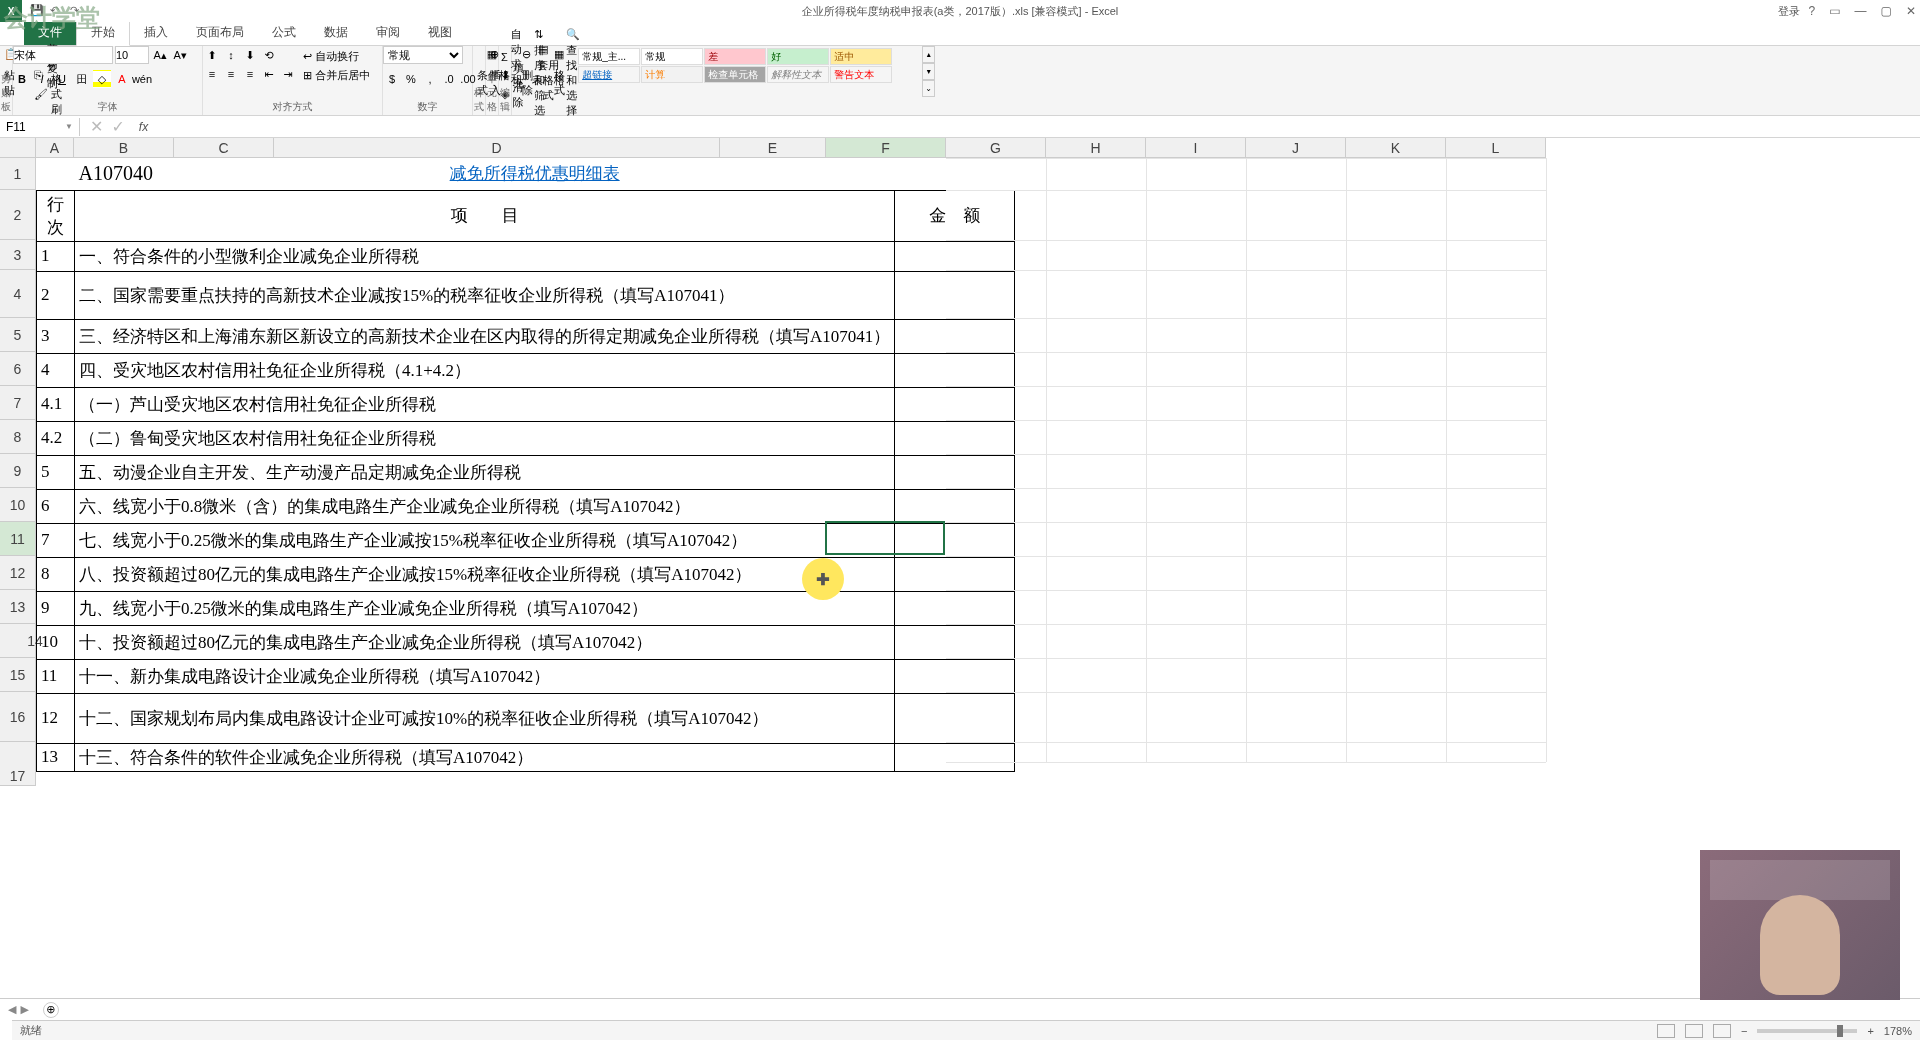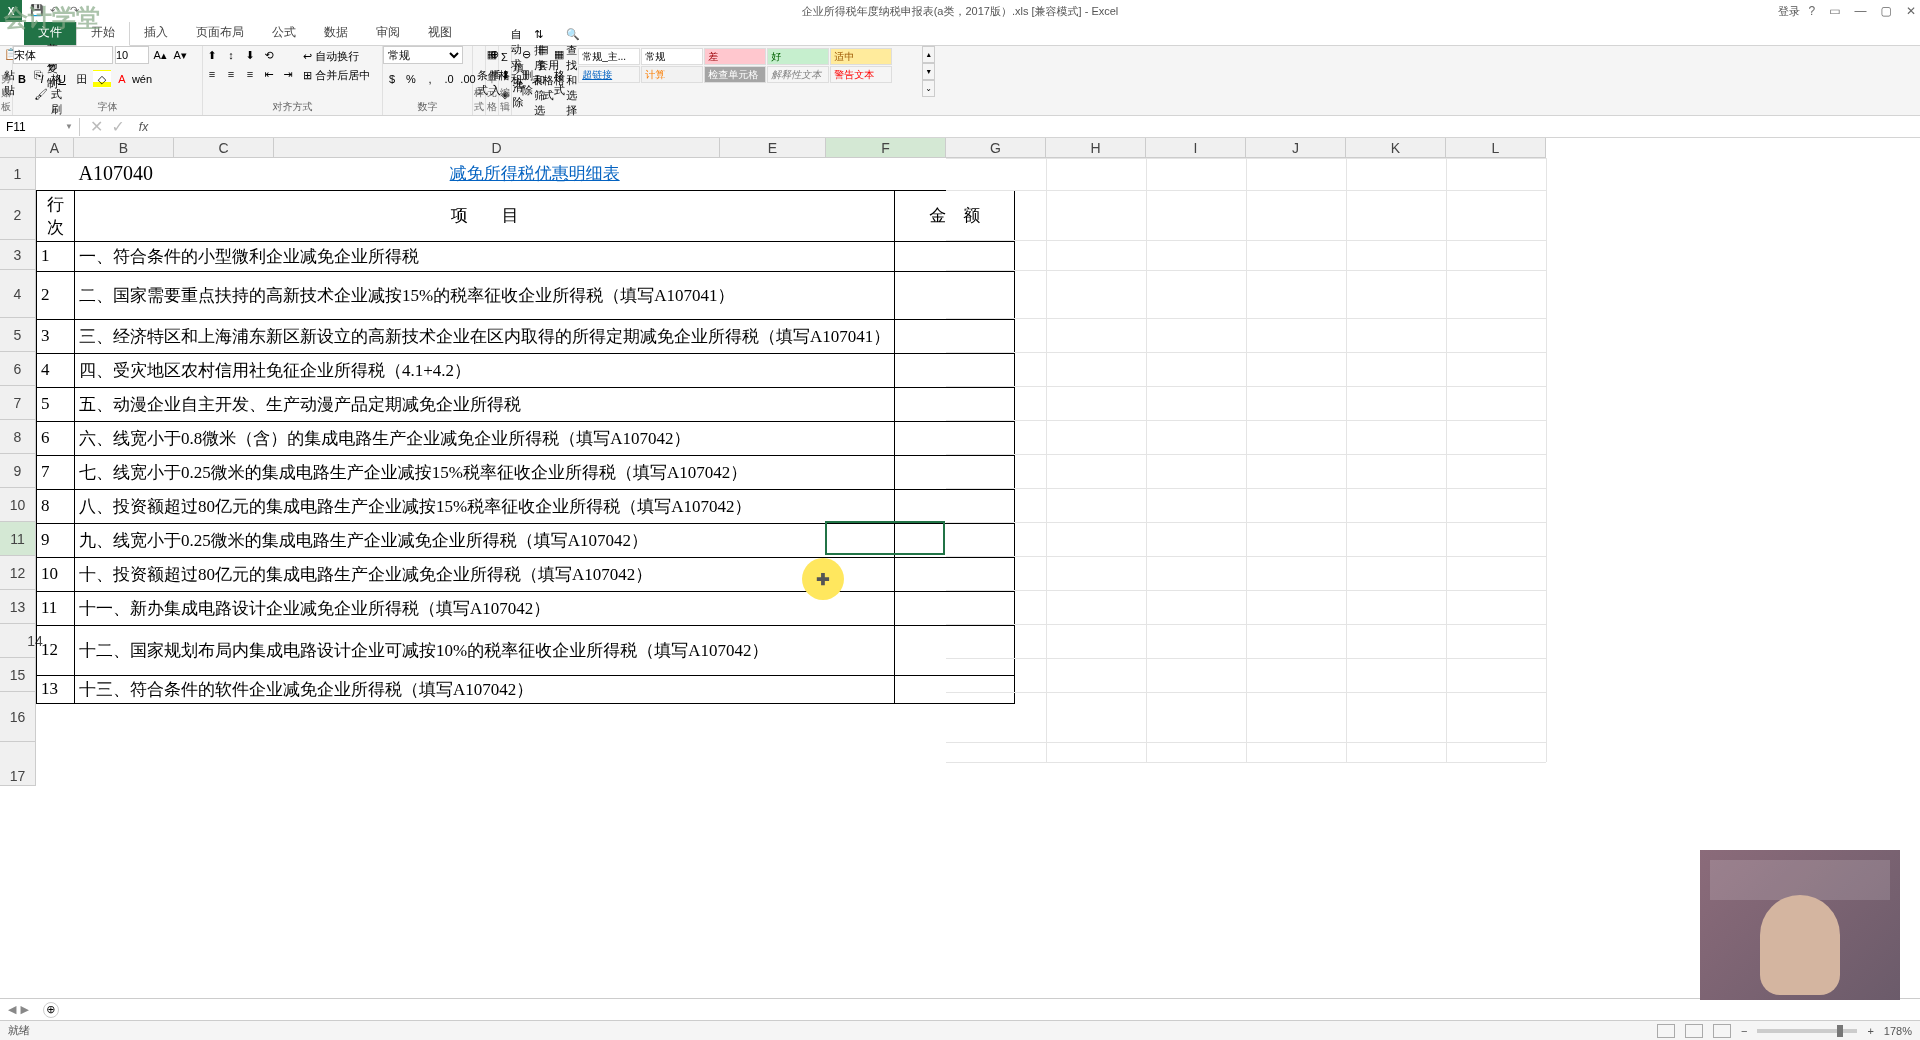--- a/index.html
+++ b/index.html
@@ -89,21 +89,21 @@
 .cursor-highlight::after { content:"✚"; color:#555; font-weight:bold;}
 
 
 .sheet-tabs-bar { height:22px; background:#fff; border-top:1px solid #ccc; display:flex; align-items:center; font-size:11px;}
 .nav-arrows { display:flex; gap:4px; padding:0 8px; color:#888;}
 .sheet-tab { padding:2px 8px; border:1px solid #ccc; border-top:none; background:#fff; cursor:pointer; white-space:nowrap;}
 .sheet-tab.active { background:#fff; border-bottom:2px solid #217346; font-weight:500;}
 .add-sheet { padding:0 6px; border:1px solid #ccc; border-radius:50%; width:16px; height:16px; display:flex; align-items:center; justify-content:center; margin-left:6px; cursor:pointer;}
 
 
-.status-bar { height:20px; background:#f5f5f5; border-top:1px solid #ccc; display:flex; align-items:center; justify-content:space-between; font-size:11px; padding:0 8px; color:#555;}
+.status-bar { height:20px; background:#f5f5f5; border-top:1px solid #ccc; display:flex; align-items:center; justify-content:space-between; font-size:11px; padding:0 8px; color:#555;margin-left:12px;}
 .status-right { display:flex; align-items:center; gap:10px;}
 .view-btn { width:18px; height:14px; border:1px solid #aaa; cursor:pointer;}
 .zoom-slider { width:100px; height:4px; background:#ccc; position:relative;}
 .zoom-slider .thumb { position:absolute; width:6px; height:12px; background:#777; top:-4px; left:80%;}
 
 
 .video-overlay { position:absolute; right:20px; bottom:40px; width:200px; height:150px; background:linear-gradient(135deg,#8b6b7a,#6b5b6a); z-index:200; display:flex; align-items:center; justify-content:center;}
 .video-overlay .person { width:80px; height:100px; background:#d4b5a0; border-radius:40px 40px 20px 20px; position:relative; top:20px;}
 .video-overlay .bg-shelf { position:absolute; top:10px; left:10px; right:10px; height:40px; background:rgba(255,255,255,.15);}
 
@@ -398,20 +398,30 @@
               <td class="b-all"></td>
             </tr>
             <tr style="height:34px">
               <td class="b-all rownum">3</td>
               <td class="b-all" colspan="4">三、经济特区和上海浦东新区新设立的高新技术企业在区内取得的所得定期减免企业所得税（填写A107041）</td>
               <td class="b-all"></td>
             </tr>
             <tr style="height:34px">
               <td class="b-all rownum">4</td>
               <td class="b-all" colspan="4">四、受灾地区农村信用社免征企业所得税（4.1+4.2）</td>
+              <td class="b-all"></td>
+            </tr>
+            <tr style="height:34px">
+              <td class="b-all rownum">4.1</td>
+              <td class="b-all" colspan="4">（一）芦山受灾地区农村信用社免征企业所得税</td>
+              <td class="b-all"></td>
+            </tr>
+            <tr style="height:34px">
+              <td class="b-all rownum">4.2</td>
+              <td class="b-all" colspan="4">（二）鲁甸受灾地区农村信用社免征企业所得税</td>
               <td class="b-all"></td>
             </tr>
             <tr style="height:34px">
               <td class="b-all rownum">5</td>
               <td class="b-all" colspan="4">五、动漫企业自主开发、生产动漫产品定期减免企业所得税</td>
               <td class="b-all"></td>
             </tr>
             <tr style="height:34px">
               <td class="b-all rownum">6</td>
               <td class="b-all" colspan="4">六、线宽小于0.8微米（含）的集成电路生产企业减免企业所得税（填写A107042）</td>

